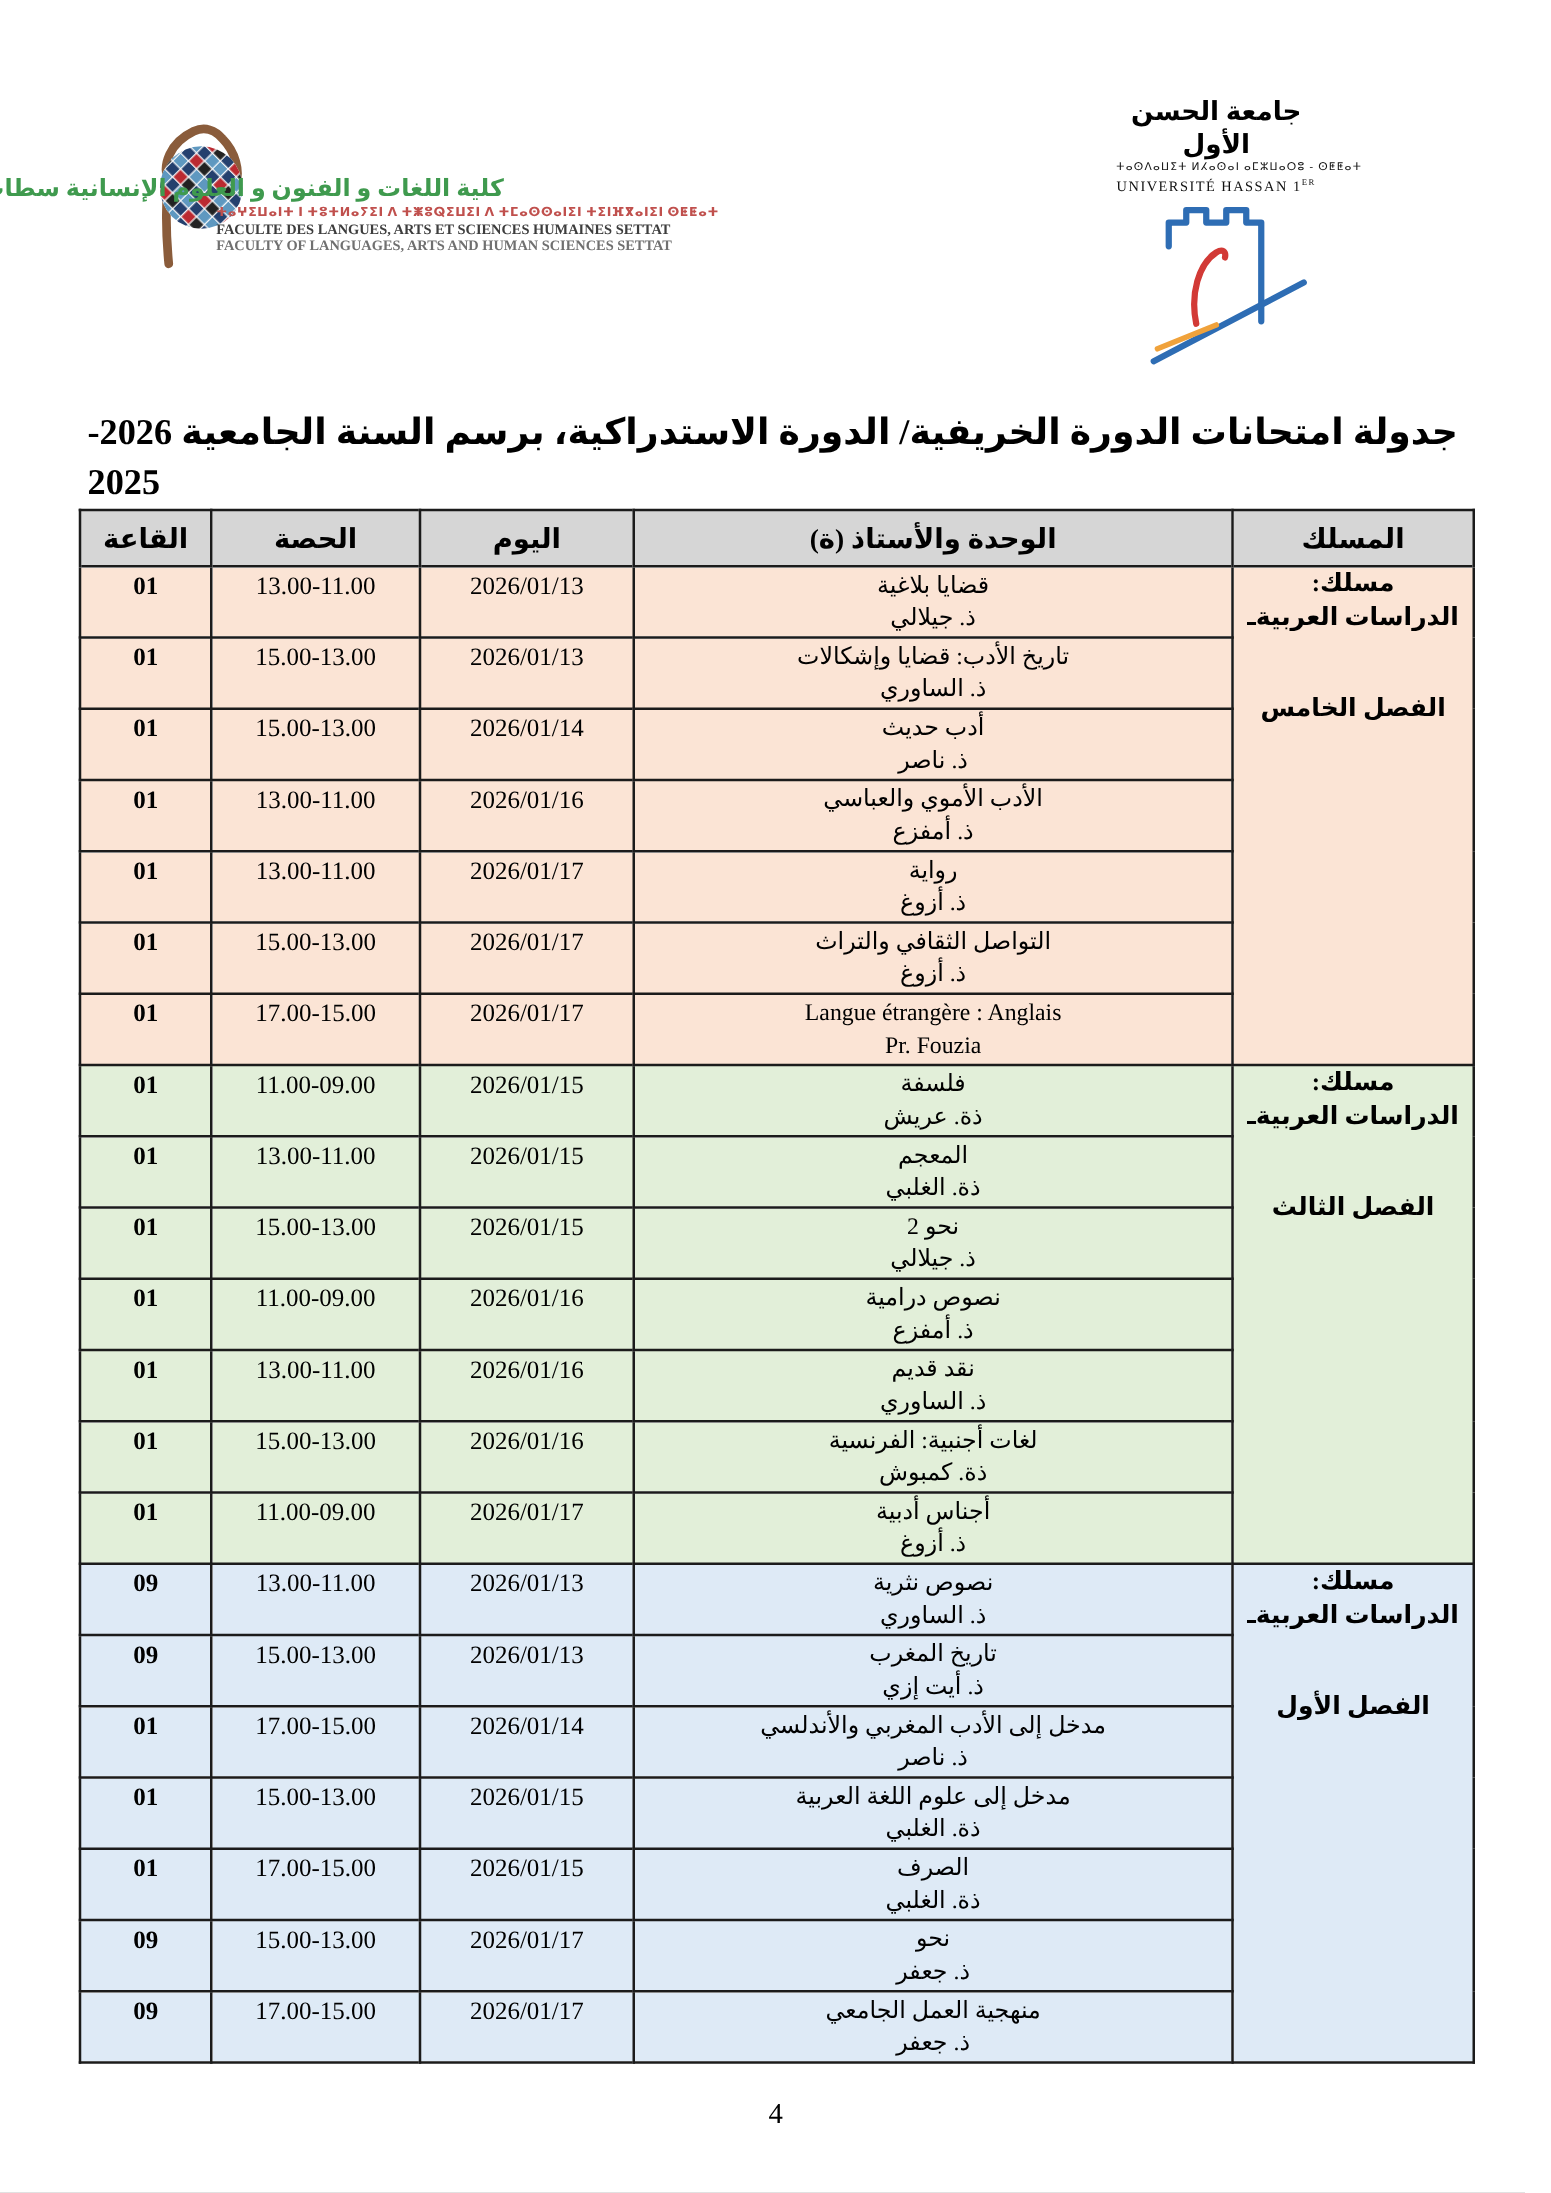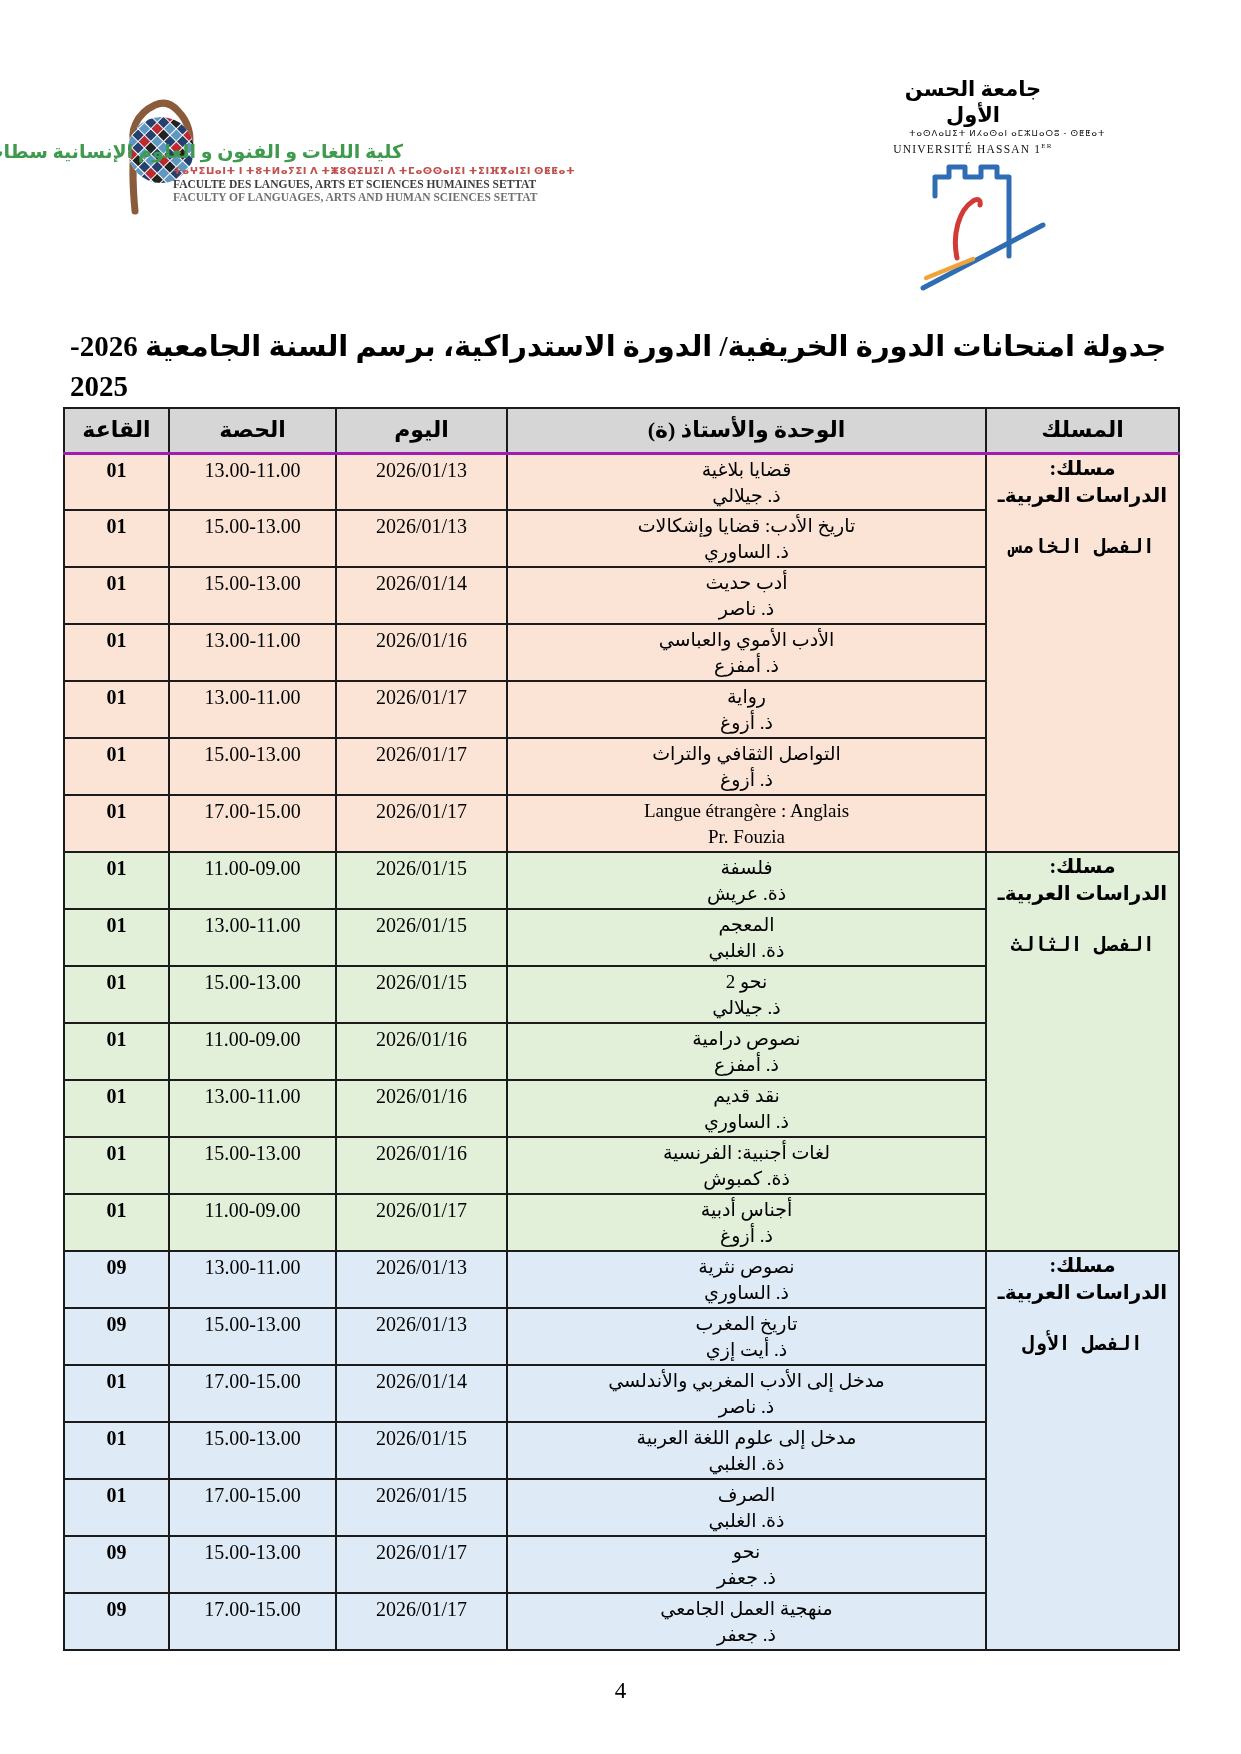--- a/index.html
+++ b/index.html
@@ -14,50 +14,50 @@
   .faculty-logo svg { position:absolute; left:0; top:0; }
   .fl-text { position:absolute; left:70px; top:52px; width:230px; text-align:center; }
   .fl-ar  { font-size:19px; font-weight:bold; color:#3f9a4e; direction:rtl; white-space:nowrap; line-height:24px; }
   .fl-tif { font-size:10px; font-weight:bold; color:#c0504d; letter-spacing:.5px; white-space:nowrap; line-height:14px; }
   .fl-fr  { font-size:11.5px; font-weight:bold; color:#3d3d3d; white-space:nowrap; line-height:13px; }
   .fl-en  { font-size:11.5px; font-weight:bold; color:#707070; white-space:nowrap; line-height:13px; }
 
   
   .univ-logo { position:absolute; left:893px; top:76px; width:160px; text-align:center; }
   .ul-ar  { font-size:21px; font-weight:bold; direction:rtl; line-height:26px; }
-  .ul-tif { font-size:8.5px; letter-spacing:1px; line-height:11px; color:#111; white-space:nowrap;margin-left:16px; }
+  .ul-tif { font-size:8.5px; letter-spacing:1px; line-height:11px; color:#111; white-space:nowrap; }
   .ul-lat { font-size:11.5px; letter-spacing:1.2px; line-height:14px; color:#111; white-space:nowrap; }
   .ul-lat sup { font-size:7px;margin-top:36px; }
   .univ-logo svg { margin-top:4px; }
 
   
   .doc-title {
     position:absolute; top:326px; left:70px; width:1100px;
     direction:rtl; text-align:left;
     font-size:29px; font-weight:bold; line-height:40px;
   }
 
   
   table.exam {
     position:absolute; top:407px; left:63px; width:1115px;
     border-collapse:collapse; direction:rtl; table-layout:fixed;
     font-size:20px;
   }
   table.exam th, table.exam td { border:2px solid #1b1b1b; text-align:center; vertical-align:top; overflow:hidden; }
   table.exam thead th {
     height:45px; background:#d6d6d6; font-size:22px; font-weight:bold;
-    vertical-align:middle; border-bottom:3px solid #a21caf;
+    vertical-align:middle; border-bottom:1px solid #a21caf;
   }
   table.exam tbody tr { height:57px; }
   td.room-cell    { font-weight:bold; font-size:20px; padding-top:4px; }
   td.session-cell { font-size:20px; padding-top:4px; }
   td.day-cell     { font-size:20px; padding-top:4px; }
   td.unit-cell    { font-size:19px; line-height:26px; padding-top:2px; }
   td.track-cell   { vertical-align:middle; font-weight:bold; font-size:20px; line-height:27px; }
-  td.track-cell .semester { margin-top:25px;font-family:Liberation Mono, monospace; }
+  td.track-cell .semester { margin-top:46px; }
 
   
   .page-number { position:absolute; top:1678px; left:0; width:100%; text-align:center; font-size:23px; }
 </style>
 </head>
 <body>
 
 <div class="page">
 
   <div class="faculty-logo">

